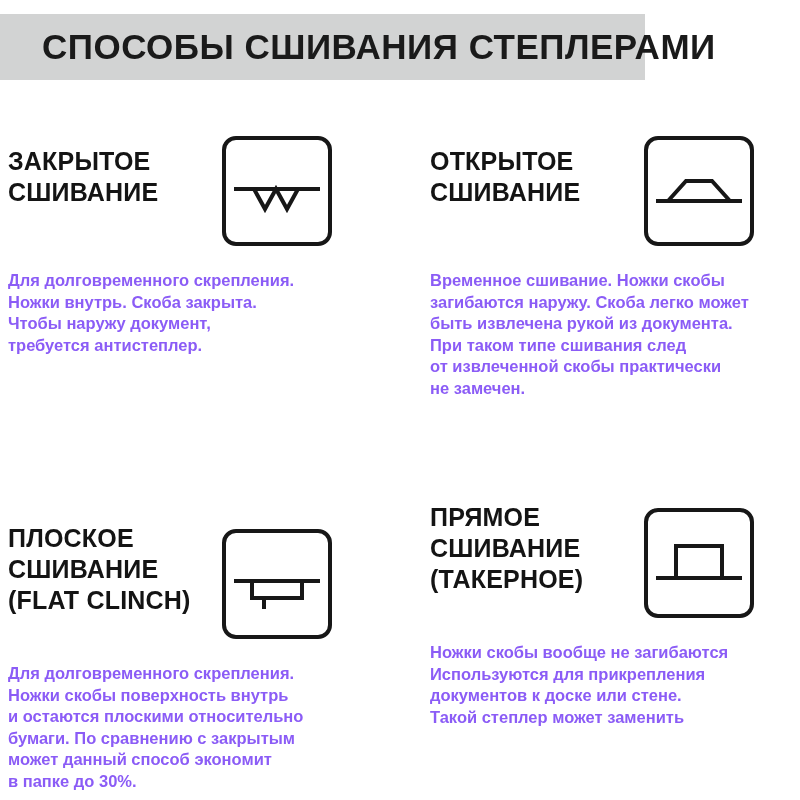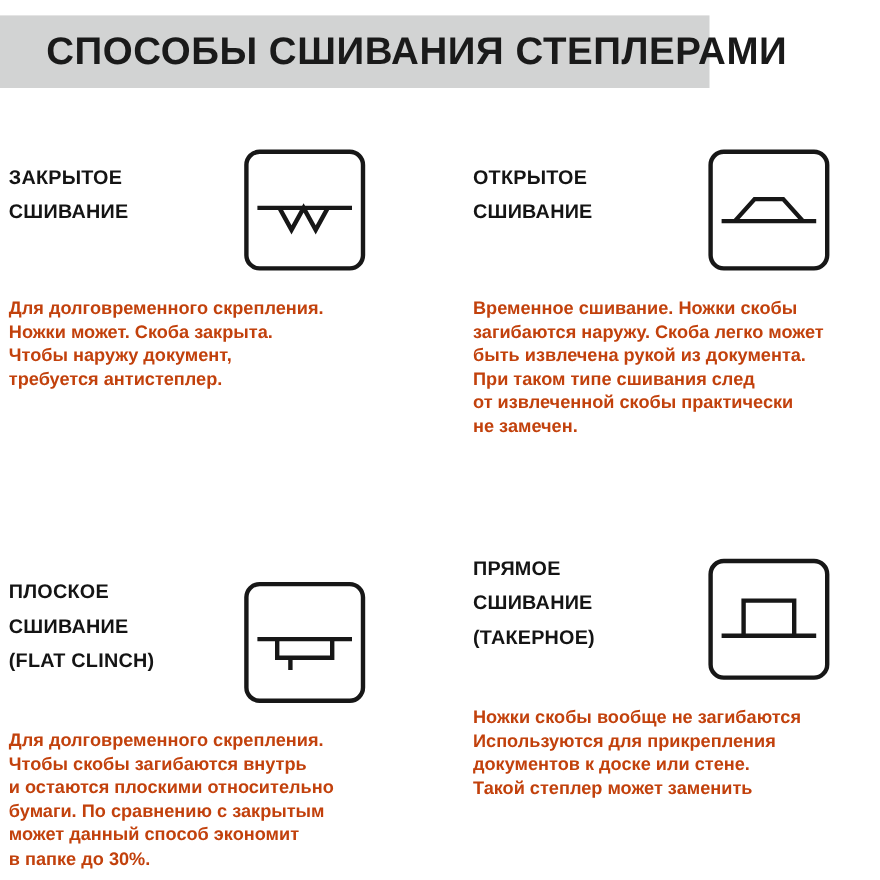--- a/index.html
+++ b/index.html
@@ -61,21 +61,21 @@
   .card-br { left: 430px; top: 372px; }
 
   .card-top {
     position: relative;
     height: 140px;
   }
   .card-heading {
     position: absolute;
     left: 0;
     top: 22px;
-    font-size: 18px;
+    font-size: 25px;
     line-height: 31px;
     font-weight: bold;
     letter-spacing: 0.2px;
     color: #141414;
     max-width: 210px;
   }
   .card-heading.low {
     top: 6px;
   }
   .card-heading div {
@@ -99,21 +99,21 @@
   }
 
   .card-body {
     position: absolute;
     left: 0;
     top: 146px;
     width: 370px;
     font-size: 16.5px;
     line-height: 21.5px;
     font-weight: bold;
-    color: #c2410c;
+    color: #8b5cf6;
   }
   .card-body div {
     white-space: nowrap;
   }
 </style>
 </head>
 <body>
 
 <div class="page">
 
@@ -131,21 +131,21 @@
         </div>
         <div class="icon-box">
           <svg width="102" height="102" viewBox="0 0 102 102" aria-hidden="true">
             <line x1="8" y1="49" x2="94" y2="49" stroke="#171717" stroke-width="4"></line>
             <polyline points="28,49 39,69 50,49 61,69 72,49" fill="none" stroke="#171717" stroke-width="4" stroke-linejoin="miter"></polyline>
           </svg>
         </div>
       </div>
       <div class="card-body">
         <div>Для долговременного скрепления.</div>
-        <div>Ножки может. Скоба закрыта.</div>
+        <div>Ножки внутрь. Скоба закрыта.</div>
         <div>Чтобы наружу документ,</div>
         <div>требуется антистеплер.</div>
       </div>
     </div>
 
     <div class="card card-tr">
       <div class="card-top">
         <div class="card-heading">
           <div>ОТКРЫТОЕ</div>
           <div>СШИВАНИЕ</div>
@@ -177,21 +177,21 @@
         <div class="icon-box">
           <svg width="102" height="102" viewBox="0 0 102 102" aria-hidden="true">
             <line x1="8" y1="48" x2="94" y2="48" stroke="#171717" stroke-width="4"></line>
             <polyline points="26,48 26,65 76,65 76,48" fill="none" stroke="#171717" stroke-width="4" stroke-linejoin="miter"></polyline>
             <line x1="38" y1="65" x2="38" y2="76" stroke="#171717" stroke-width="4"></line>
           </svg>
         </div>
       </div>
       <div class="card-body">
         <div>Для долговременного скрепления.</div>
-        <div>Чтобы скобы загибаются внутрь</div>
+        <div>Ножки скобы поверхность внутрь</div>
         <div>и остаются плоскими относительно</div>
         <div>бумаги. По сравнению с закрытым</div>
         <div>может данный способ экономит</div>
         <div>в папке до 30%.</div>
       </div>
     </div>
 
     <div class="card card-br">
       <div class="card-top">
         <div class="card-heading low">

